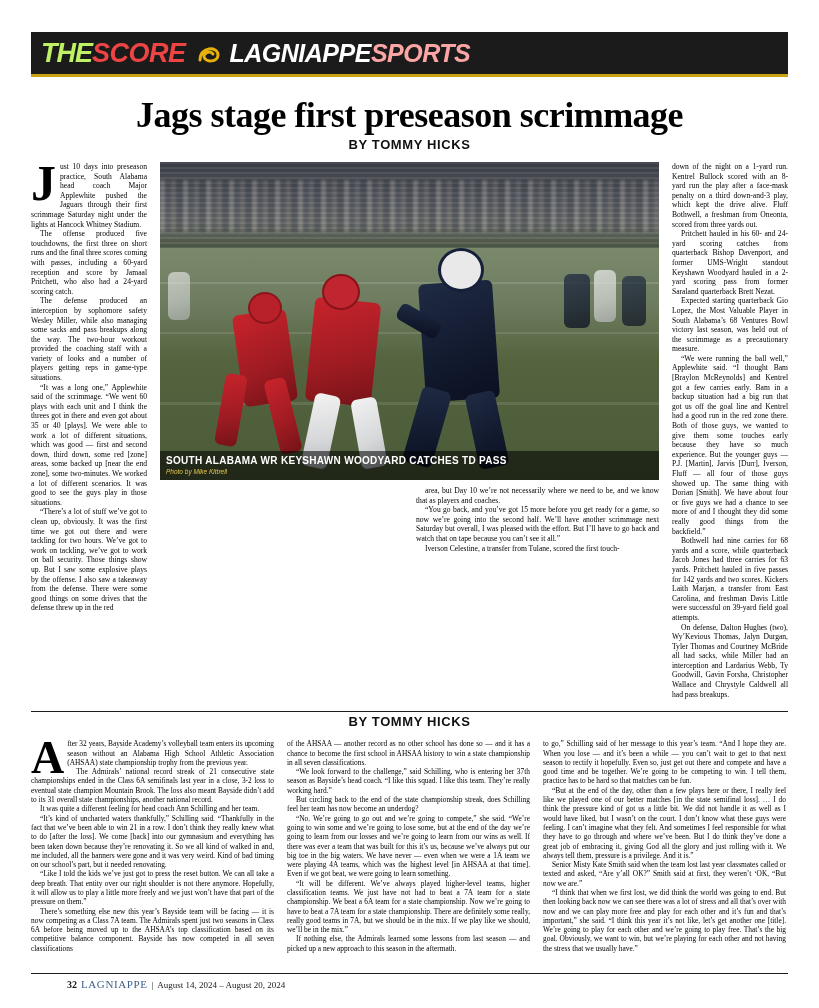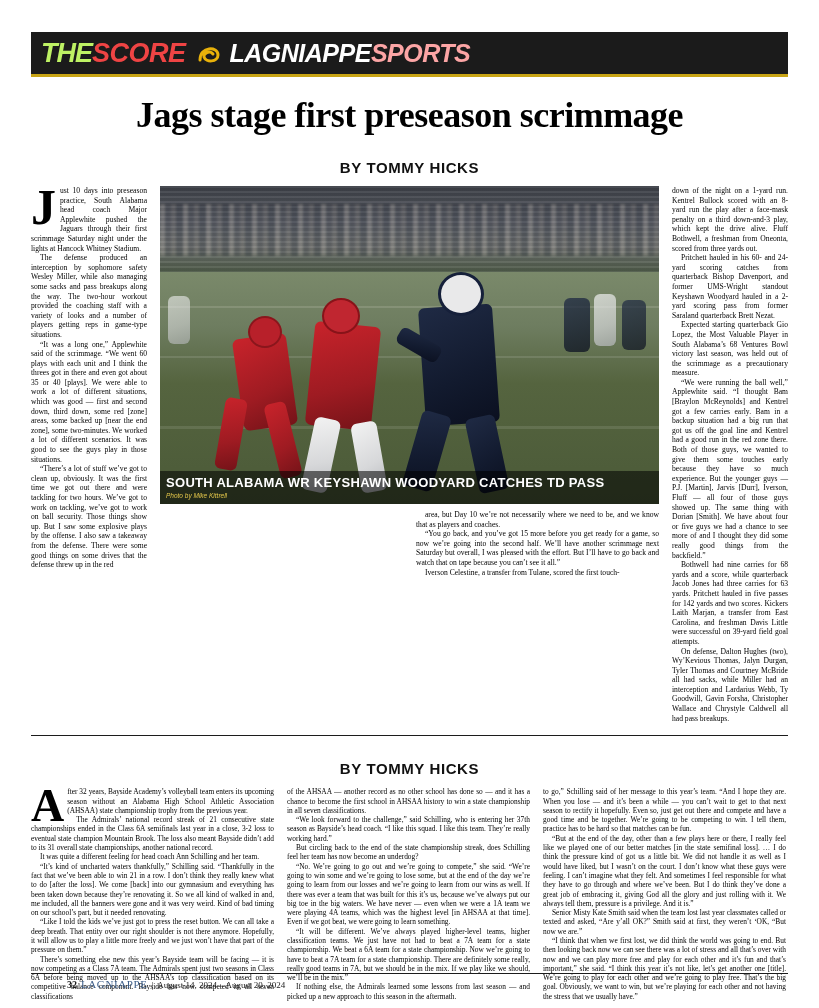--- a/index.html
+++ b/index.html
@@ -91,25 +91,25 @@
     font-weight: bold;
     font-size: 36px;
     line-height: 40px;
     color: #000;
     margin-top: 18px;
     letter-spacing: -0.5px;
   }
   .byline {
     text-align: center;
     font-family: "Liberation Sans", sans-serif;
-    font-size: 15px;
+    font-size: 13px;
     font-weight: bold;
     letter-spacing: 0.6px;
     color: #111;
-    margin-top: 24px;
+    margin-top: 2px;
     margin-bottom: 10px;
   }
 
   
   .cols3 {
     display: flex;
     gap: 13px;
     position: relative;
   }
   .col {
@@ -210,21 +210,21 @@
     position: absolute;
     left: 0;
     bottom: 0;
     width: 100%;
     background: rgba(0,0,0,0.55);
     padding: 4px 6px 5px 6px;
     box-sizing: border-box;
   }
   .caption-title {
     font-family: "Liberation Sans", sans-serif;
-    font-size: 13px;
+    font-size: 10px;
     font-weight: bold;
     color: #ffffff;
     letter-spacing: 0.3px;
   }
   .caption-credit {
     font-family: "Liberation Sans", sans-serif;
     font-size: 6.5px;
     font-style: italic;
     color: #e3c64a;
     margin-top: 2px;
@@ -315,20 +315,21 @@
     </div>
     <div class="mh-rule"></div>
 
     <div class="headline">Jags stage first preseason scrimmage</div>
     <div class="byline">BY TOMMY HICKS</div>
 
     <div class="cols3">
 
       <div class="col">
         <p class="first"><span class="dropcap">J</span><span>ust 10 days into preseason practice, South Alabama head coach Major Applewhite pushed the Jaguars through their first scrimmage Saturday night under the lights at Hancock Whitney Stadium.</span></p>
+        <p>The offense produced five touchdowns, the first three on short runs and the final three scores coming with passes, including a 60-yard reception and score by Jamaal Pritchett, who also had a 24-yard scoring catch.</p>
         <p>The defense produced an interception by sophomore safety Wesley Miller, while also managing some sacks and pass breakups along the way. The two-hour workout provided the coaching staff with a variety of looks and a number of players getting reps in game-type situations.</p>
         <p>“It was a long one,” Applewhite said of the scrimmage. “We went 60 plays with each unit and I think the threes got in there and even got about 35 or 40 [plays]. We were able to work a lot of different situations, which was good — first and second down, third down, some red [zone] areas, some backed up [near the end zone], some two-minutes. We worked a lot of different scenarios. It was good to see the guys play in those situations.</p>
         <p>“There’s a lot of stuff we’ve got to clean up, obviously. It was the first time we got out there and were tackling for two hours. We’ve got to work on tackling, we’ve got to work on ball security. Those things show up. But I saw some explosive plays by the offense. I also saw a takeaway from the defense. There were some good things on some drives that the defense threw up in the red</p>
       </div>
 
       <div class="mid-block">
         <div class="photo-wrap">
           <div class="field"></div>
           <div class="stands"></div>
           <div class="blur-crowd"></div>

